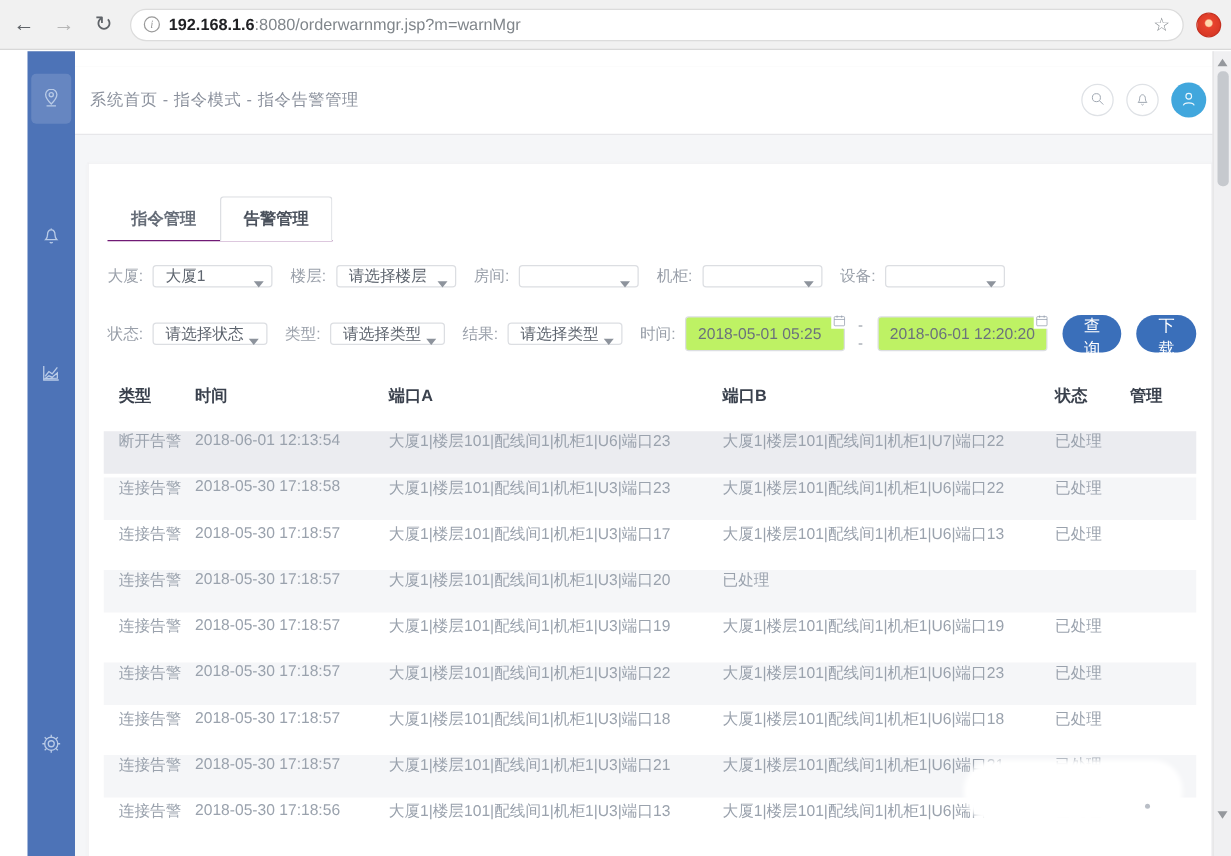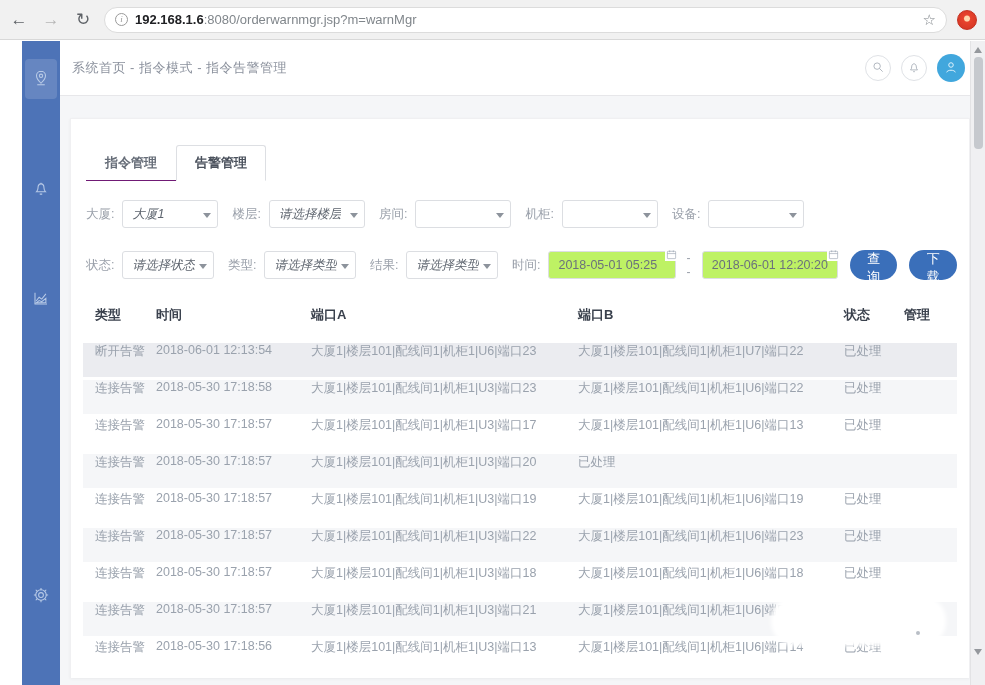--- a/index.html
+++ b/index.html
@@ -40,21 +40,21 @@
   .page { position:absolute; left:0; top:41px; width:985px; height:644px; display:flex; }
   .gutter { width:22px; background:#ffffff; }
   .sidebar { position:relative; width:38px; background:#4d73b7; }
   .side-item {
     position:absolute; left:3px; width:32px; height:40px; border-radius:4px;
     display:flex; align-items:center; justify-content:center; cursor:pointer;
   }
   .side-item.active { background:rgba(255,255,255,0.14); }
   .side-item svg { stroke:#b9cbe7; fill:none; stroke-width:1.4; }
 
-  .main { position:relative; flex:1; background:#f5f6f8; overflow:hidden; }
+  .main { position:relative; flex:1; background:#f5f6f8; overflow:hidden;margin-top:12px; }
 
   
   .app-header {
     height:55px; background:#ffffff; border-bottom:1px solid #e7e7ea;
     display:flex; align-items:center; padding:0 20px 0 12px;
   }
   .breadcrumb { color:#8b919d; font-size:13px; letter-spacing:.5px; }
   .header-icons { margin-left:auto; display:flex; align-items:center; gap:10px; }
   .round-icon {
     width:26px; height:26px; border:1px solid #dfe2e6; border-radius:50%;
@@ -81,22 +81,22 @@
   }
   .tab.active {
     background:#fff; border-color:#dddfe3; border-bottom-color:#ffffff;
     border-radius:3px 3px 0 0; color:#4a515c;
   }
 
   
   .filter-row { display:flex; align-items:center; gap:8px; margin-top:19px; padding-left:3px; flex-wrap:nowrap; }
   .f-label { color:#9aa0aa; font-size:12.5px; white-space:nowrap; }
   .select {
-    position:relative; height:28px; border:1px solid #dcdee2; border-radius:3px; background:#fff;
-    display:flex; align-items:center; padding:0 18px 0 9px; cursor:pointer; margin-right:6px;font-style:italic;
+    position:relative; height:18px; border:1px solid #dcdee2; border-radius:3px; background:#fff;
+    display:flex; align-items:center; padding:0 18px 0 9px; cursor:pointer; margin-right:6px;
   }
   .select.w1 { width:96px; }
   .select.w2 { width:100px; }
   .sel-val { font-size:12.5px; color:#5d646e; white-space:nowrap; overflow:hidden; }
   .caret {
     position:absolute; right:6px; top:12px; width:0; height:0;
     border-left:4px solid transparent; border-right:4px solid transparent; border-top:5px solid #8d939c;
   }
   .dateinput {
     position:relative; height:28px; border:1px solid #dcdee2; border-radius:3px; background:#bef264;

